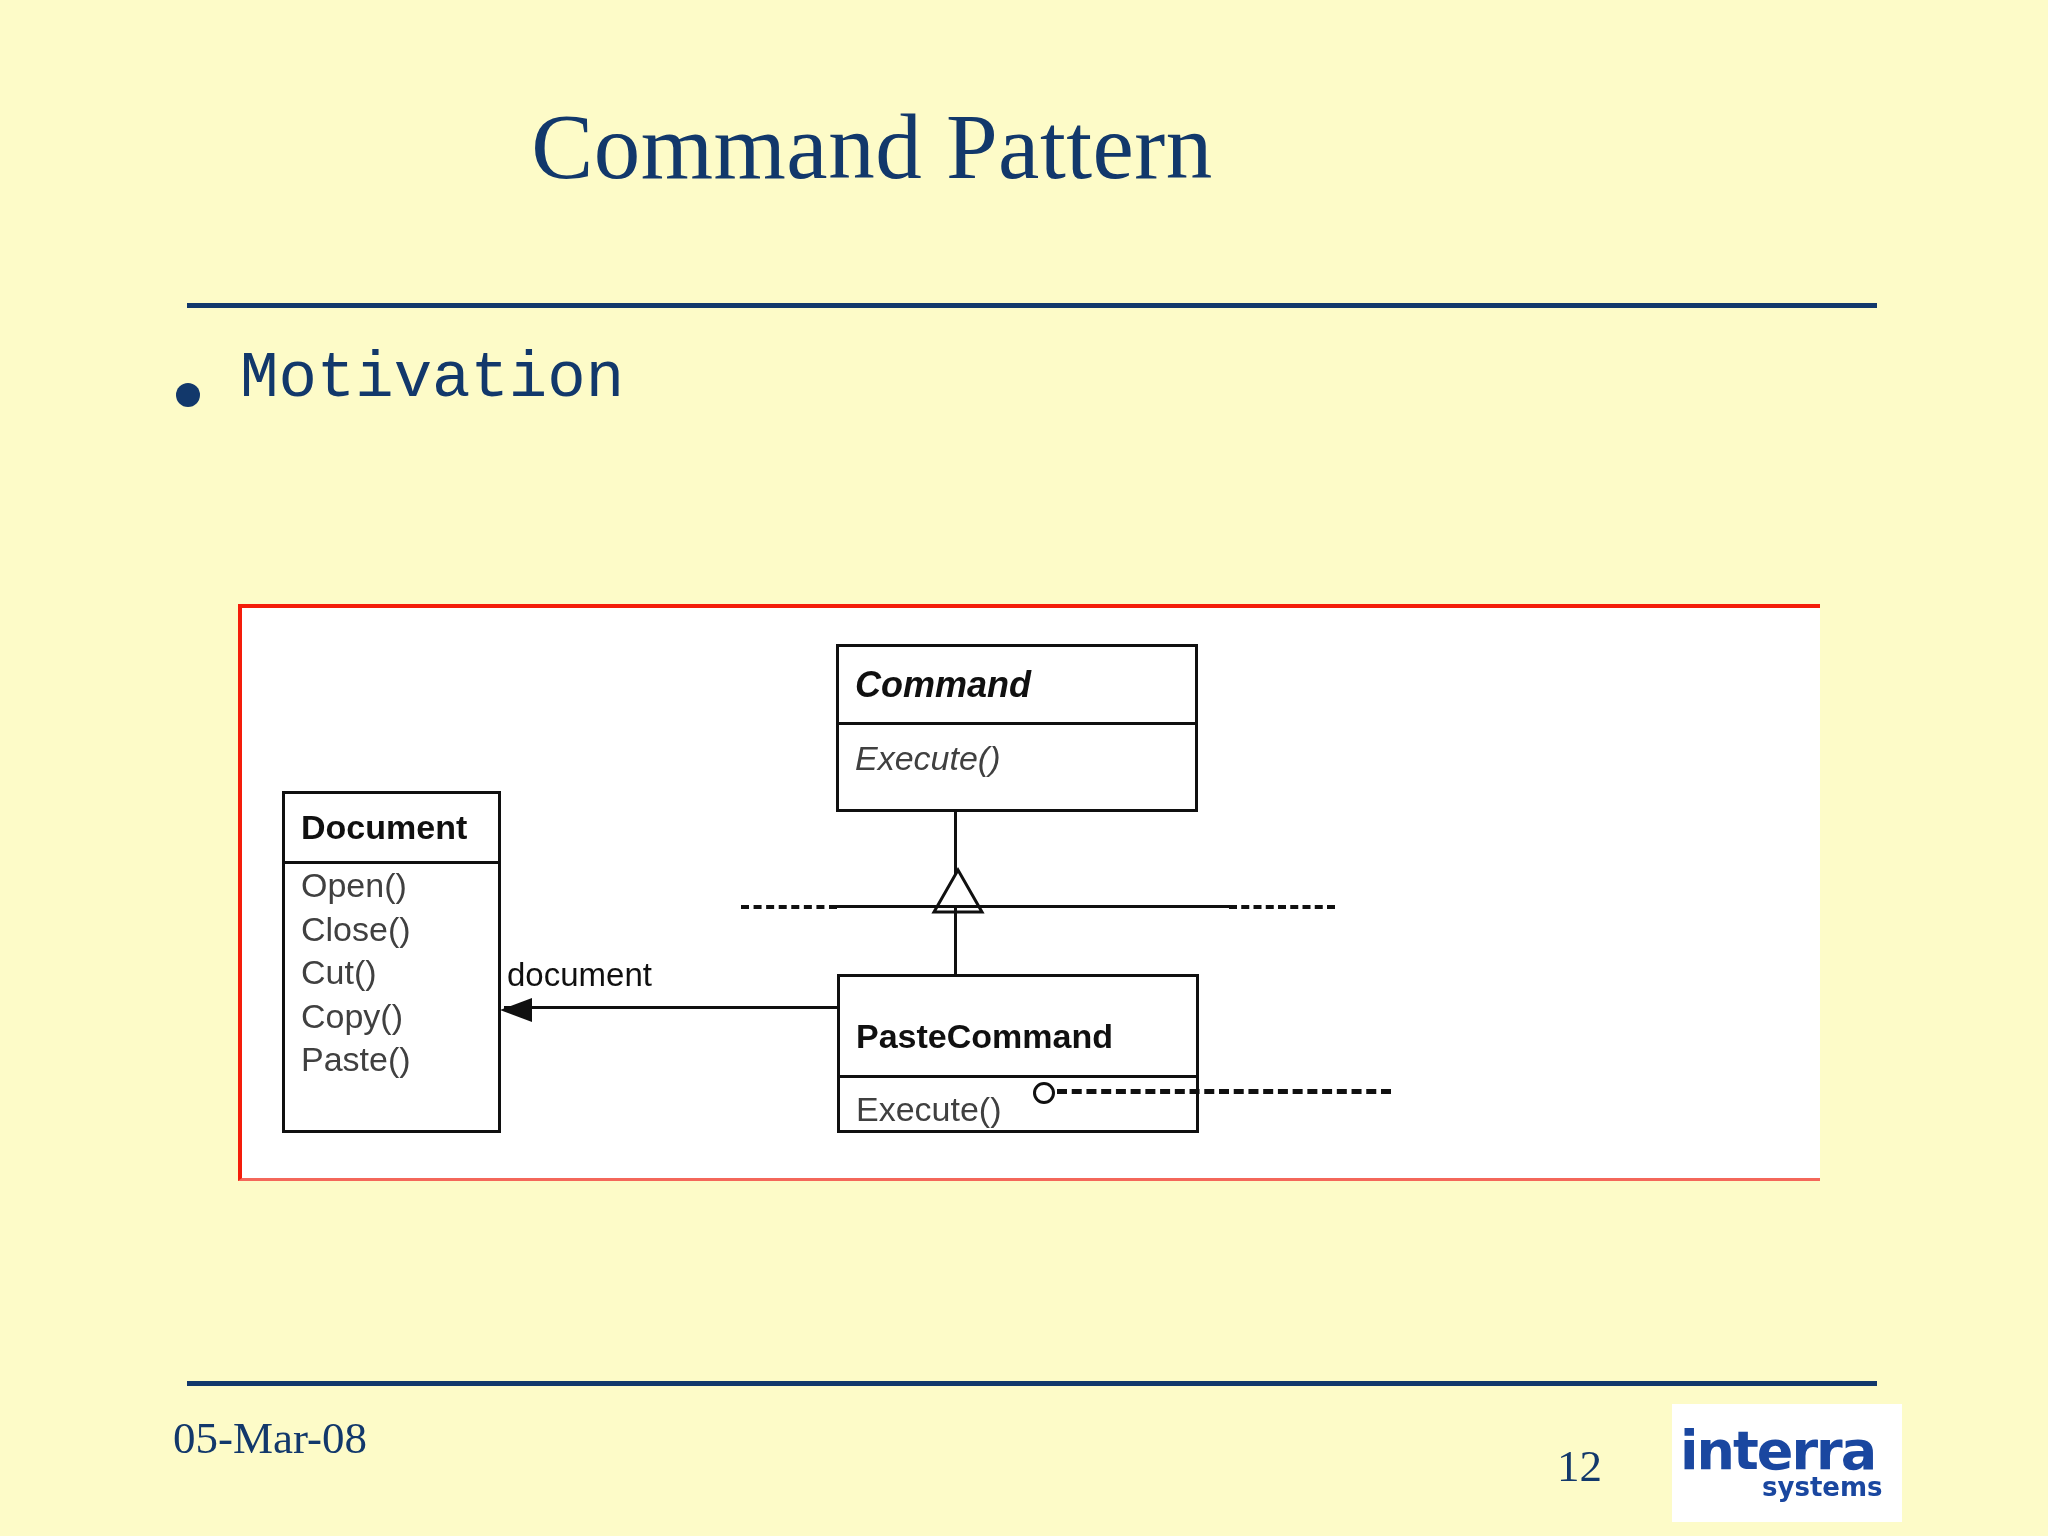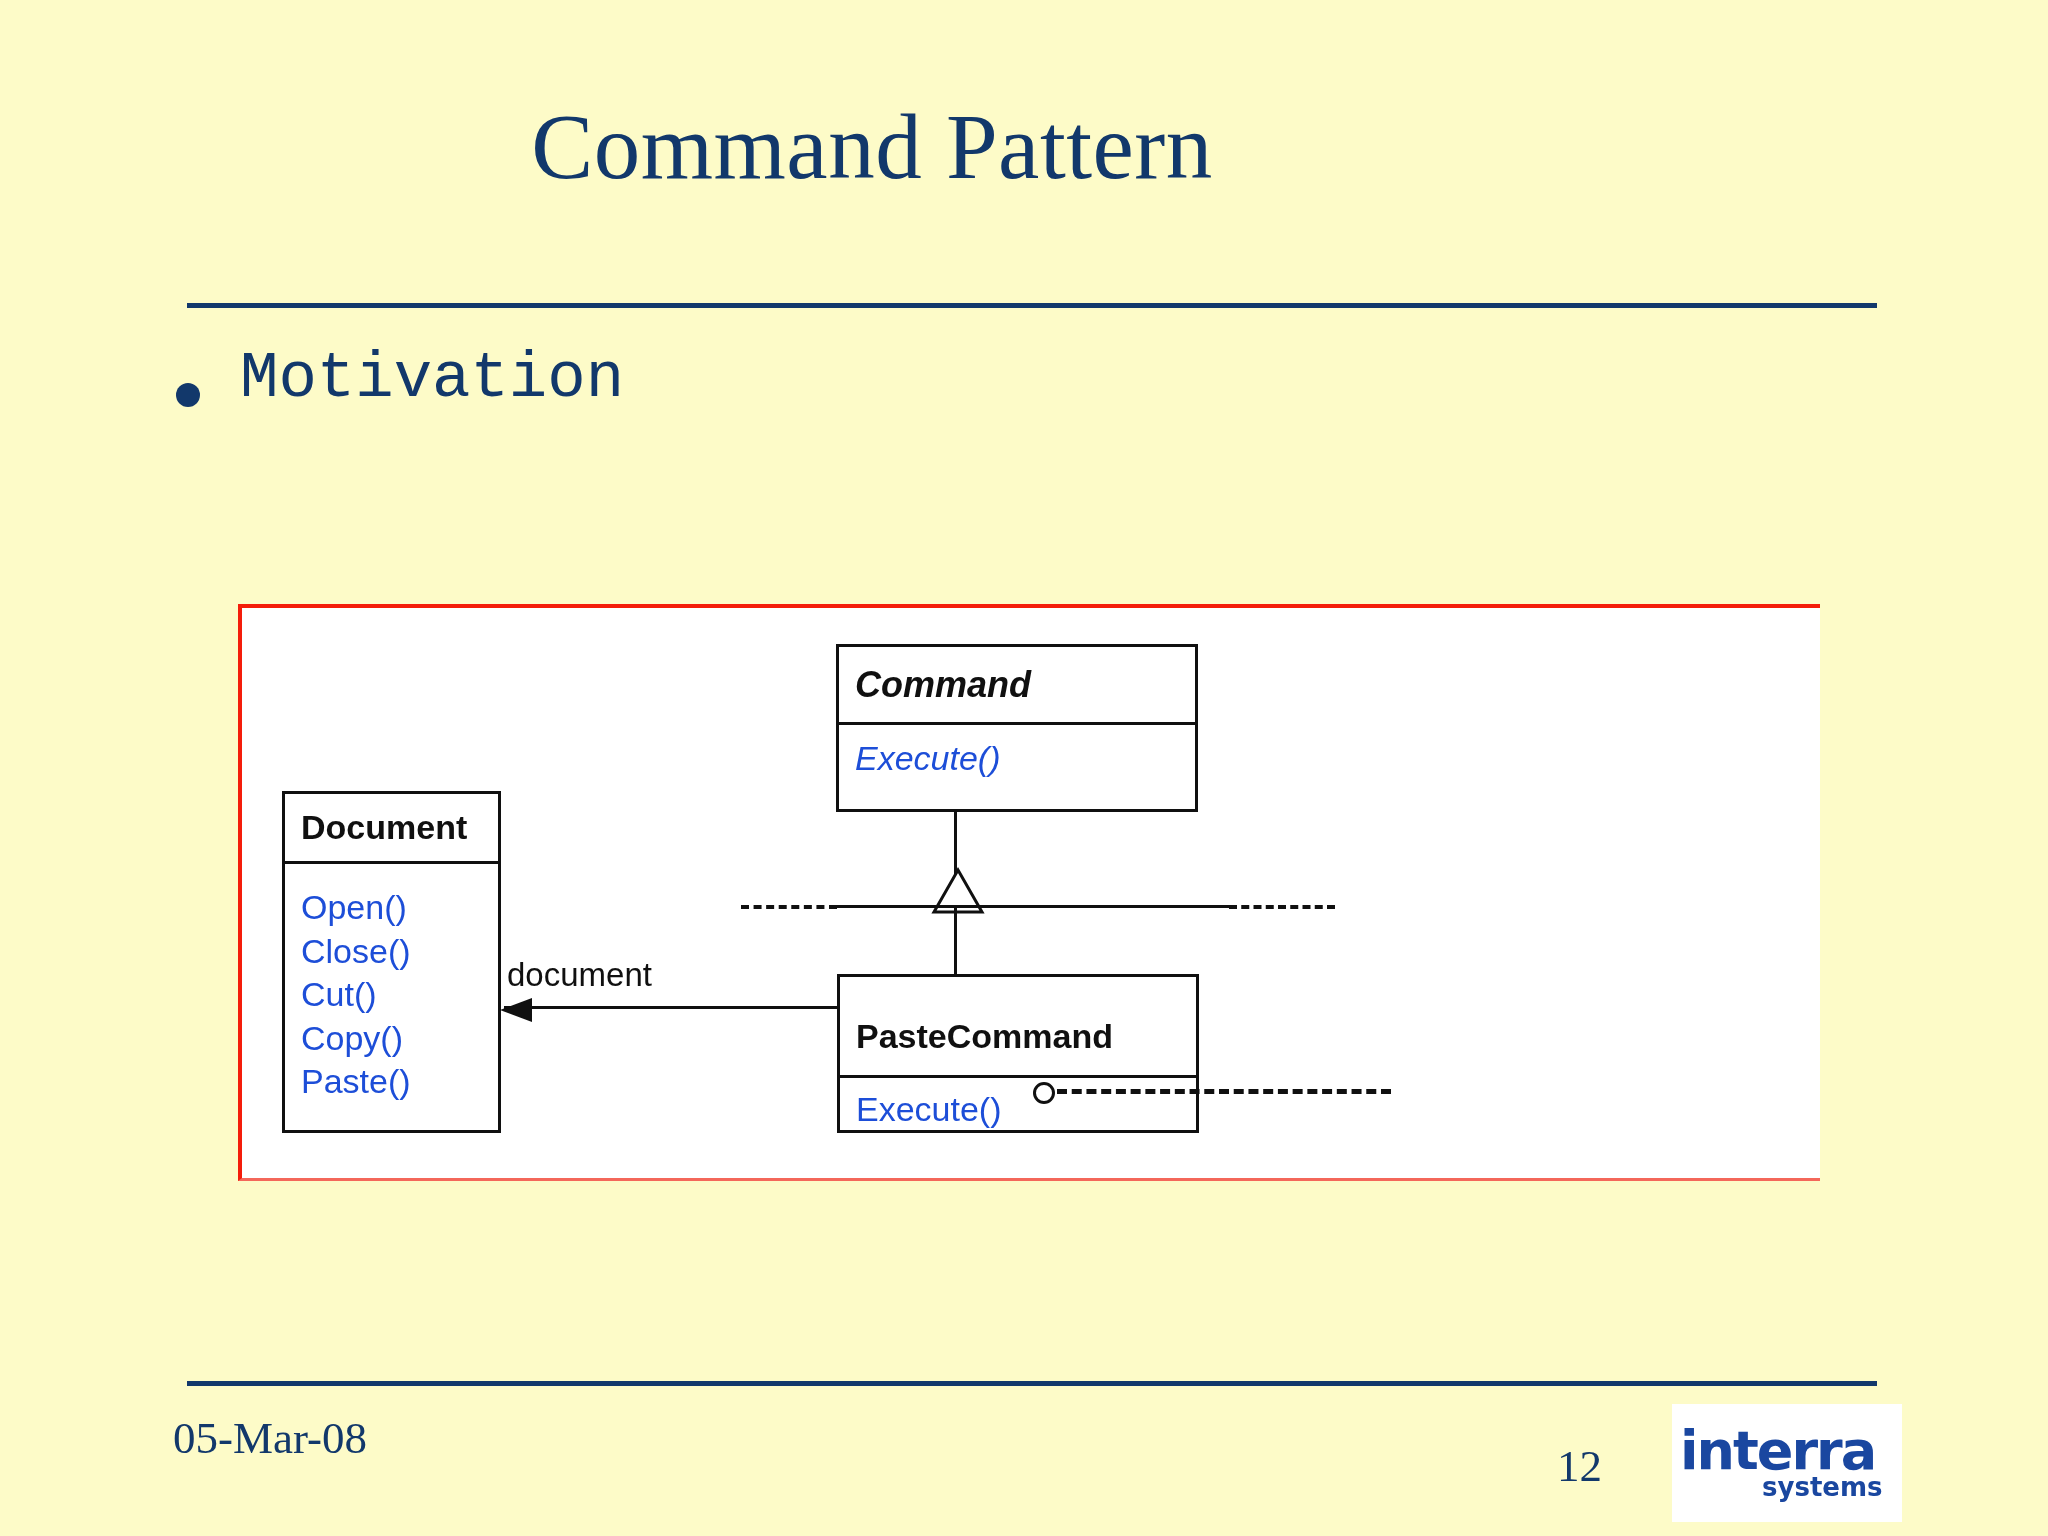--- a/index.html
+++ b/index.html
@@ -95,21 +95,21 @@
     box-sizing: border-box;
     display: flex;
     align-items: center;
     padding-left: 16px;
     border-bottom: 3px solid #101010;
     color: #101010;
   }
   .uml-body {
     box-sizing: border-box;
     padding: 8px 0 8px 16px;
-    color: #1d4ed8;
+    color: #404040;
   }
   .uml-body .member {
     line-height: 1.28;
     white-space: nowrap;
   }
 
   
   #box-command {
     left: 594px;       
     top: 36px;         
@@ -135,21 +135,21 @@
     width: 219px;
     height: 342px;
   }
   #box-document .uml-head {
     height: 70px;
     font-weight: bold;
     font-size: 34px;
   }
   #box-document .uml-body {
     font-size: 34px;
-    padding-top: 22px;
+    padding-top: 0;
   }
 
   
   #box-pastecommand {
     left: 595px;       
     top: 366px;        
     width: 362px;
     height: 159px;
   }
   #box-pastecommand .uml-head {

